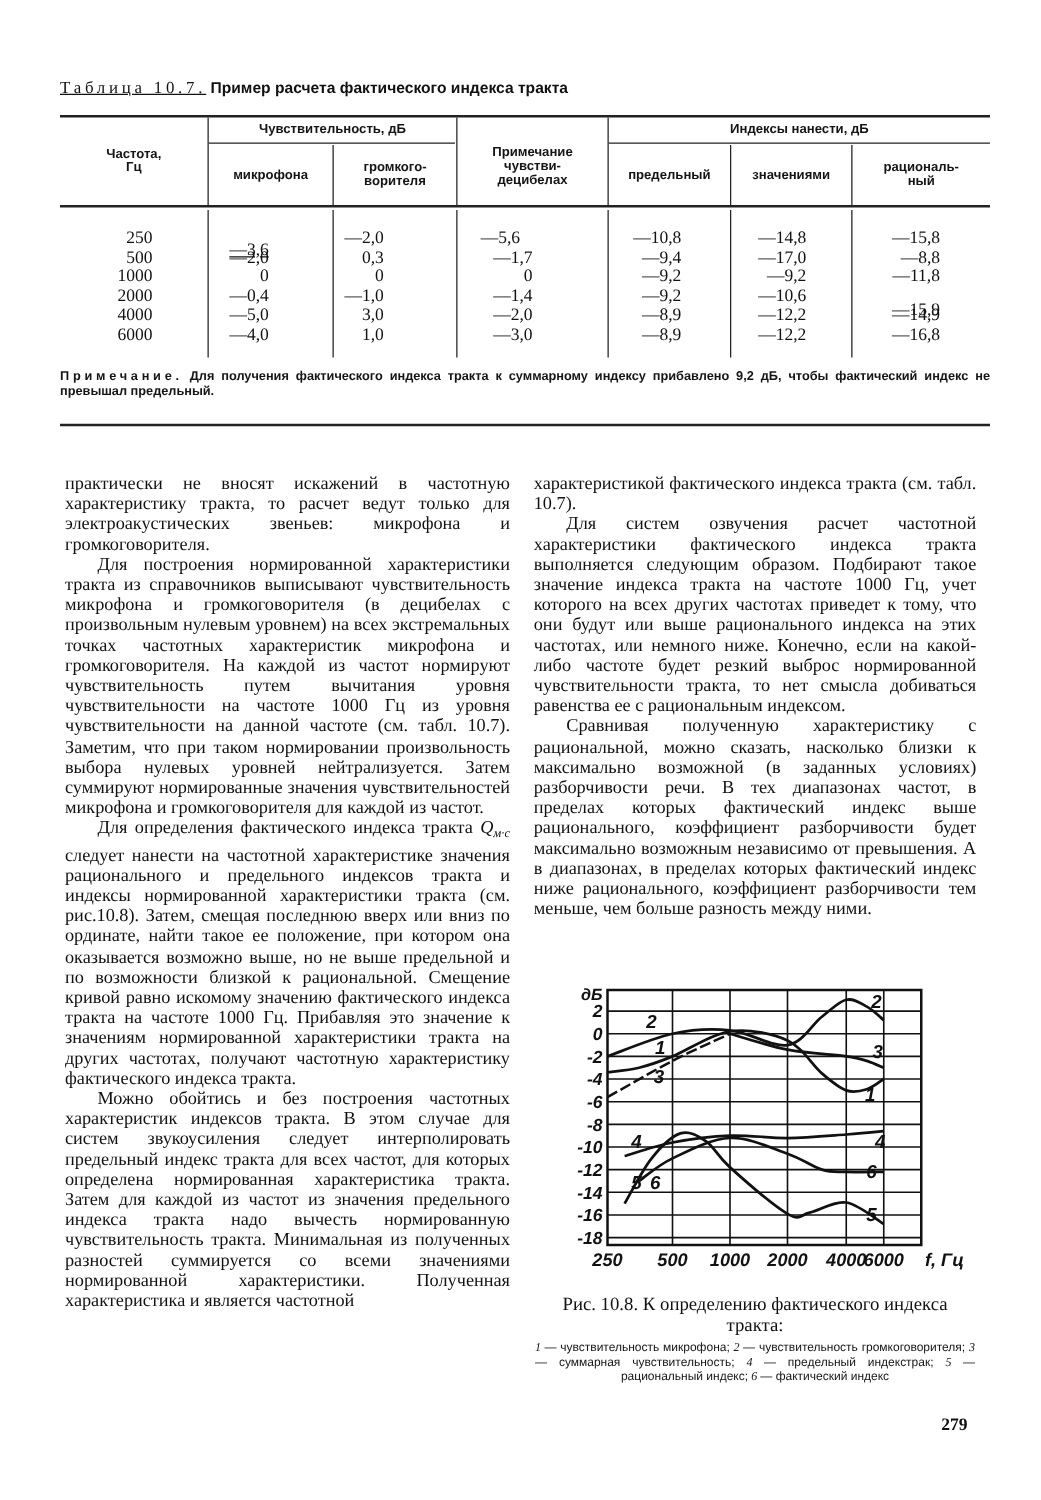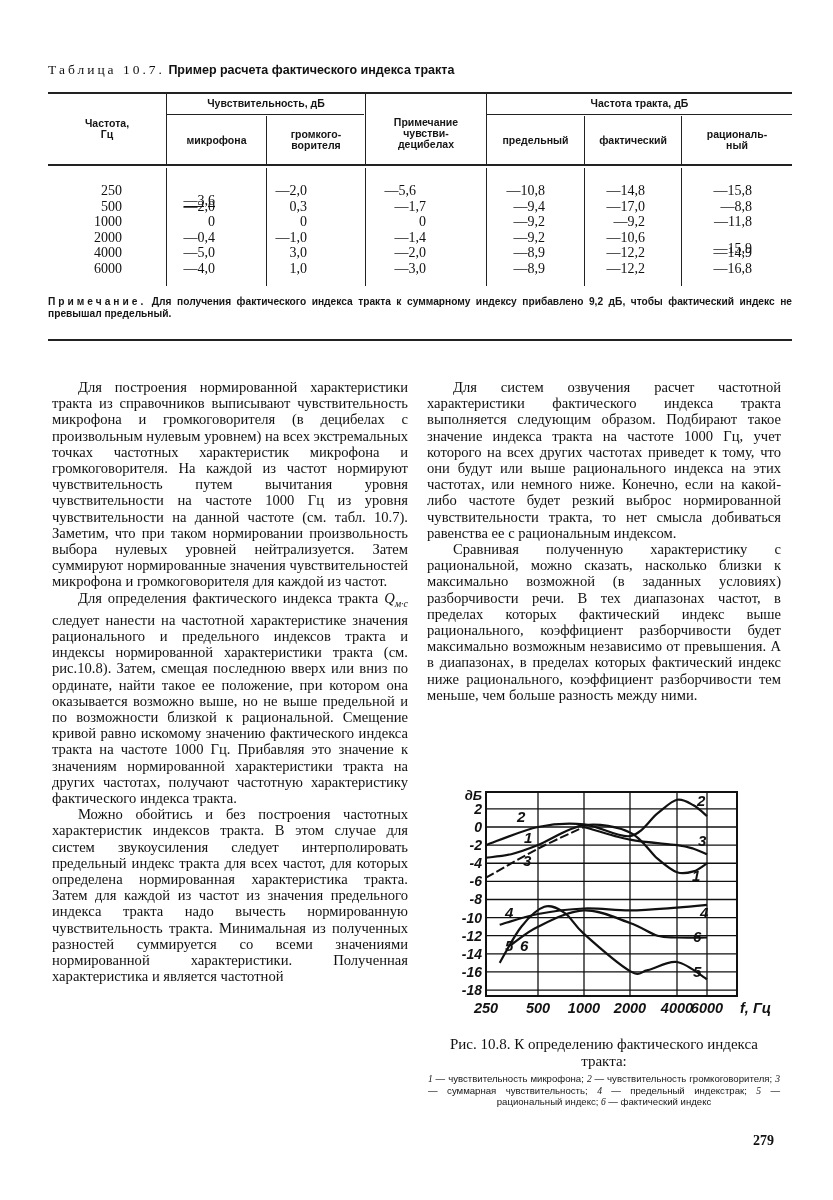--- a/index.html
+++ b/index.html
@@ -1,20 +1,20 @@
 <!DOCTYPE html>
 <html><head>
 <meta charset="utf-8">
 <style>
   html, body { margin: 0; padding: 0; background: #ffffff; }
   body { width: 833px; height: 1200px; position: relative; overflow: hidden;
          font-family: "Liberation Serif", "DejaVu Serif", serif; color: #111; }
   .abs { position: absolute; }
   .caption-table { left: 48px; top: 62px; font-size: 13.5px; white-space: nowrap; }
-  .caption-table .sp { letter-spacing: 3px; }
+  .caption-table .sp { letter-spacing: 3px; text-decoration: underline; }
   .caption-table b { font-family: "Liberation Sans", "DejaVu Sans", sans-serif; font-weight: bold; font-size: 12.5px; }
   .rule { position: absolute; background: #222; }
   .hdr { position: absolute; font-family: "Liberation Sans", "DejaVu Sans", sans-serif; font-weight: bold;
          font-size: 10.5px; text-align: center; line-height: 11px; color: #151515; }
   .cell { position: absolute; font-size: 14px; line-height: 15px; text-align: right; white-space: nowrap; }
   .note { left: 48px; top: 296px; width: 744px; font-family: "Liberation Sans", "DejaVu Sans", sans-serif;
           font-weight: bold; font-size: 10.2px; line-height: 12px; text-align: justify; color: #151515; }
   .note .sp { letter-spacing: 3px; }
   .col { position: absolute; font-size: 14.6px; line-height: 16.2px; text-align: justify; }
   .col p { margin: 0; text-indent: 0; }
@@ -63,23 +63,23 @@
   <div class="hdr" style="left:167px;top:135px;width:99px;text-align:center;">микрофона</div>
   <div class="hdr" style="left:267px;top:129px;width:98px;">
     <div>громкого-</div>
     <div>ворителя</div>
   </div>
   <div class="hdr" style="left:366px;top:117px;width:120px;">
     <div>Примечание</div>
     <div>чувстви-</div>
     <div>децибелах</div>
   </div>
-  <div class="hdr" style="left:487px;top:98px;width:305px;">Частота тракта, дБ</div>
+  <div class="hdr" style="left:487px;top:98px;width:305px;">Индексы нанести, дБ</div>
   <div class="hdr" style="left:487px;top:135px;width:97px;">предельный</div>
-  <div class="hdr" style="left:585px;top:135px;width:96px;">фактический</div>
+  <div class="hdr" style="left:585px;top:135px;width:96px;">значениями</div>
   <div class="hdr" style="left:682px;top:129px;width:110px;">
     <div>рациональ-</div>
     <div>ный</div>
   </div>
 
   <div id="table-body">
       <div class="cell" style="top: 183px; left: 42px; width: 80px;">250</div>
       <div class="cell" style="top: 193px; left: 135px; width: 80px; text-decoration: underline;">—3,6</div>
       <div class="cell" style="top: 183px; left: 227px; width: 80px;">—2,0</div>
       <div class="cell" style="top: 183px; left: 336px; width: 80px;">—5,6</div>
@@ -123,26 +123,28 @@
       <div class="cell" style="top: 261px; left: 672px; width: 80px;">—16,8</div>
     </div>
 </div>
 
 <div class="abs note">
   <span class="sp">Примечание.</span>
   <span>Для получения фактического индекса тракта к суммарному индексу прибавлено 9,2 дБ, чтобы фактический индекс не превышал предельный.</span>
 </div>
 
 <div class="col" id="left-col" style="left:52px;top:379px;width:356px;">
+    <p>практически не вносят искажений в частотную характеристику тракта, то расчет ведут только для электроакустических звеньев: микрофона и громкоговорителя.</p>
     <p class="ind">Для построения нормированной характеристики тракта из справочников выписывают чувствительность микрофона и громкоговорителя (в децибелах с произвольным нулевым уровнем) на всех экстремальных точках частотных характеристик микрофона и громкоговорителя. На каждой из частот нормируют чувствительность путем вычитания уровня чувствительности на частоте 1000 Гц из уровня чувствительности на данной частоте (см. табл. 10.7). Заметим, что при таком нормировании произвольность выбора нулевых уровней нейтрализуется. Затем суммируют нормированные значения чувствительностей микрофона и громкоговорителя для каждой из частот.</p>
     <p class="ind"><span>Для определения фактического индекса тракта </span><i>Q<sub style="font-size: 10px;">м·с</sub></i><span> следует нанести на частотной характеристике значения рационального и предельного индексов тракта и индексы нормированной характеристики тракта (см. рис.10.8). Затем, смещая последнюю вверх или вниз по ординате, найти такое ее положение, при котором она оказывается возможно выше, но не выше предельной и по возможности близкой к рациональной. Смещение кривой равно искомому значению фактического индекса тракта на частоте 1000 Гц. Прибавляя это значение к значениям нормированной характеристики тракта на других частотах, получают частотную характеристику фактического индекса тракта.</span></p>
     <p class="ind">Можно обойтись и без построения частотных характеристик индексов тракта. В этом случае для систем звукоусиления следует интерполировать предельный индекс тракта для всех частот, для которых определена нормированная характеристика тракта. Затем для каждой из частот из значения предельного индекса тракта надо вычесть нормированную чувствительность тракта. Минимальная из полученных разностей суммируется со всеми значениями нормированной характеристики. Полученная характеристика и является частотной</p>
   </div>
 
 <div class="col" id="right-col" style="left:427px;top:379px;width:354px;">
+    <p>характеристикой фактического индекса тракта (см. табл. 10.7).</p>
     <p class="ind">Для систем озвучения расчет частотной характеристики фактического индекса тракта выполняется следующим образом. Подбирают такое значение индекса тракта на частоте 1000 Гц, учет которого на всех других частотах приведет к тому, что они будут или выше рационального индекса на этих частотах, или немного ниже. Конечно, если на какой-либо частоте будет резкий выброс нормированной чувствительности тракта, то нет смысла добиваться равенства ее с рациональным индексом.</p>
     <p class="ind">Сравнивая полученную характеристику с рациональной, можно сказать, насколько близки к максимально возможной (в заданных условиях) разборчивости речи. В тех диапазонах частот, в пределах которых фактический индекс выше рационального, коэффициент разборчивости будет максимально возможным независимо от превышения. А в диапазонах, в пределах которых фактический индекс ниже рационального, коэффициент разборчивости тем меньше, чем больше разность между ними.</p>
   </div>
 
 <div class="abs" style="left:0;top:0;">
   <svg id="chart" width="833" height="1040" style="position:absolute;left:0;top:0;">
       <rect x="486" y="792" width="251" height="204" fill="none" stroke="#111" stroke-width="2"></rect>
       <line x1="486" y1="808.88" x2="737" y2="808.88" stroke="#111" stroke-width="1.3"></line>
       <line x1="486" y1="827" x2="737" y2="827" stroke="#111" stroke-width="1.3"></line>
       <line x1="486" y1="845.12" x2="737" y2="845.12" stroke="#111" stroke-width="1.3"></line>

